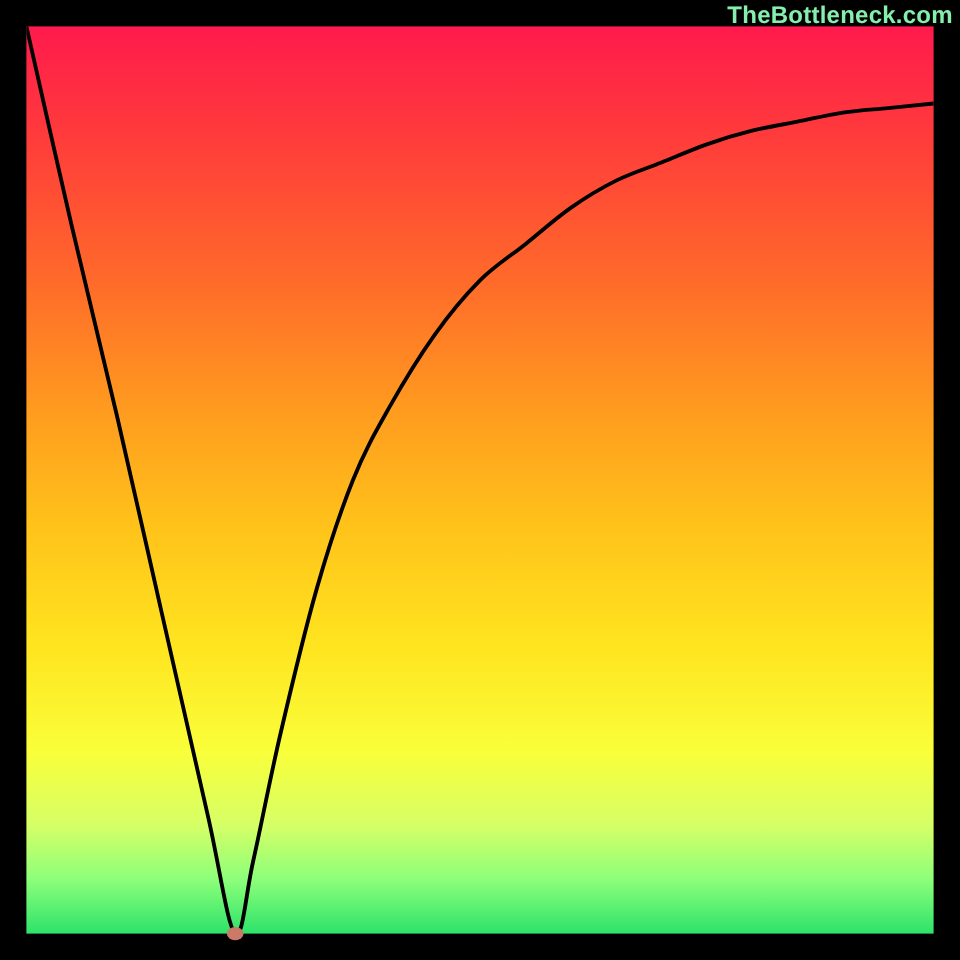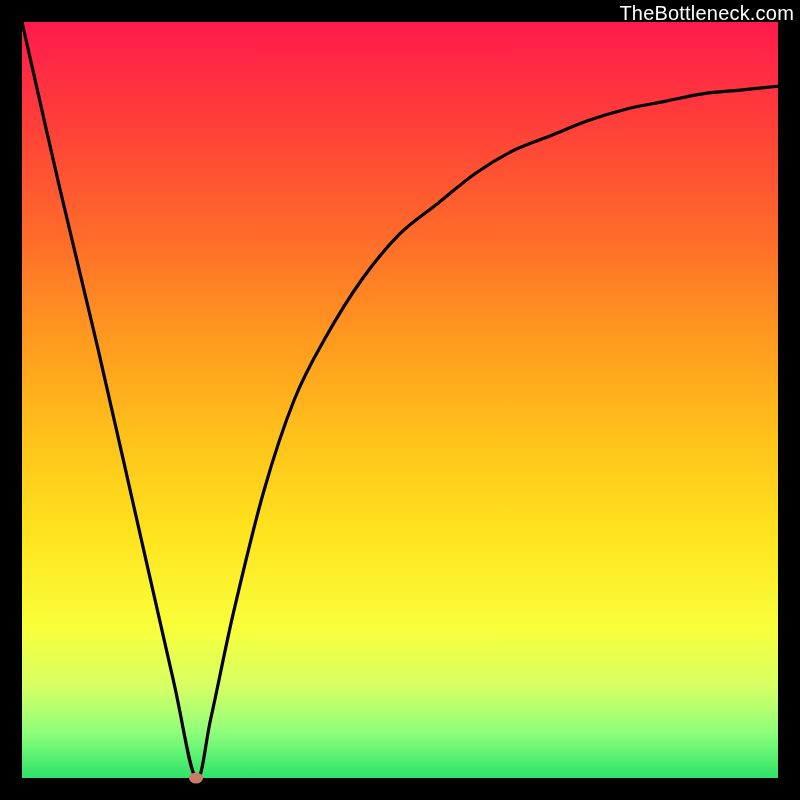--- a/index.html
+++ b/index.html
@@ -27,22 +27,22 @@
       #d6ff66 88%,
       #8dff7a 94%,
       #2de36a 100%);
   }
   .watermark {
     position: absolute;
     top: 2px;
     right: 6px;
     font-family: Arial, Helvetica, sans-serif;
     font-size: 20px;
-    font-weight: normal;
-    color: #ffffff;
+    font-weight: bold;
+    color: #86efac;
     letter-spacing: 0.2px;
     user-select: none;
   }
   .curve-layer {
     position: absolute;
     left: 0; top: 0;
     width: 100%;
     height: 100%;
     pointer-events: none;
   }

